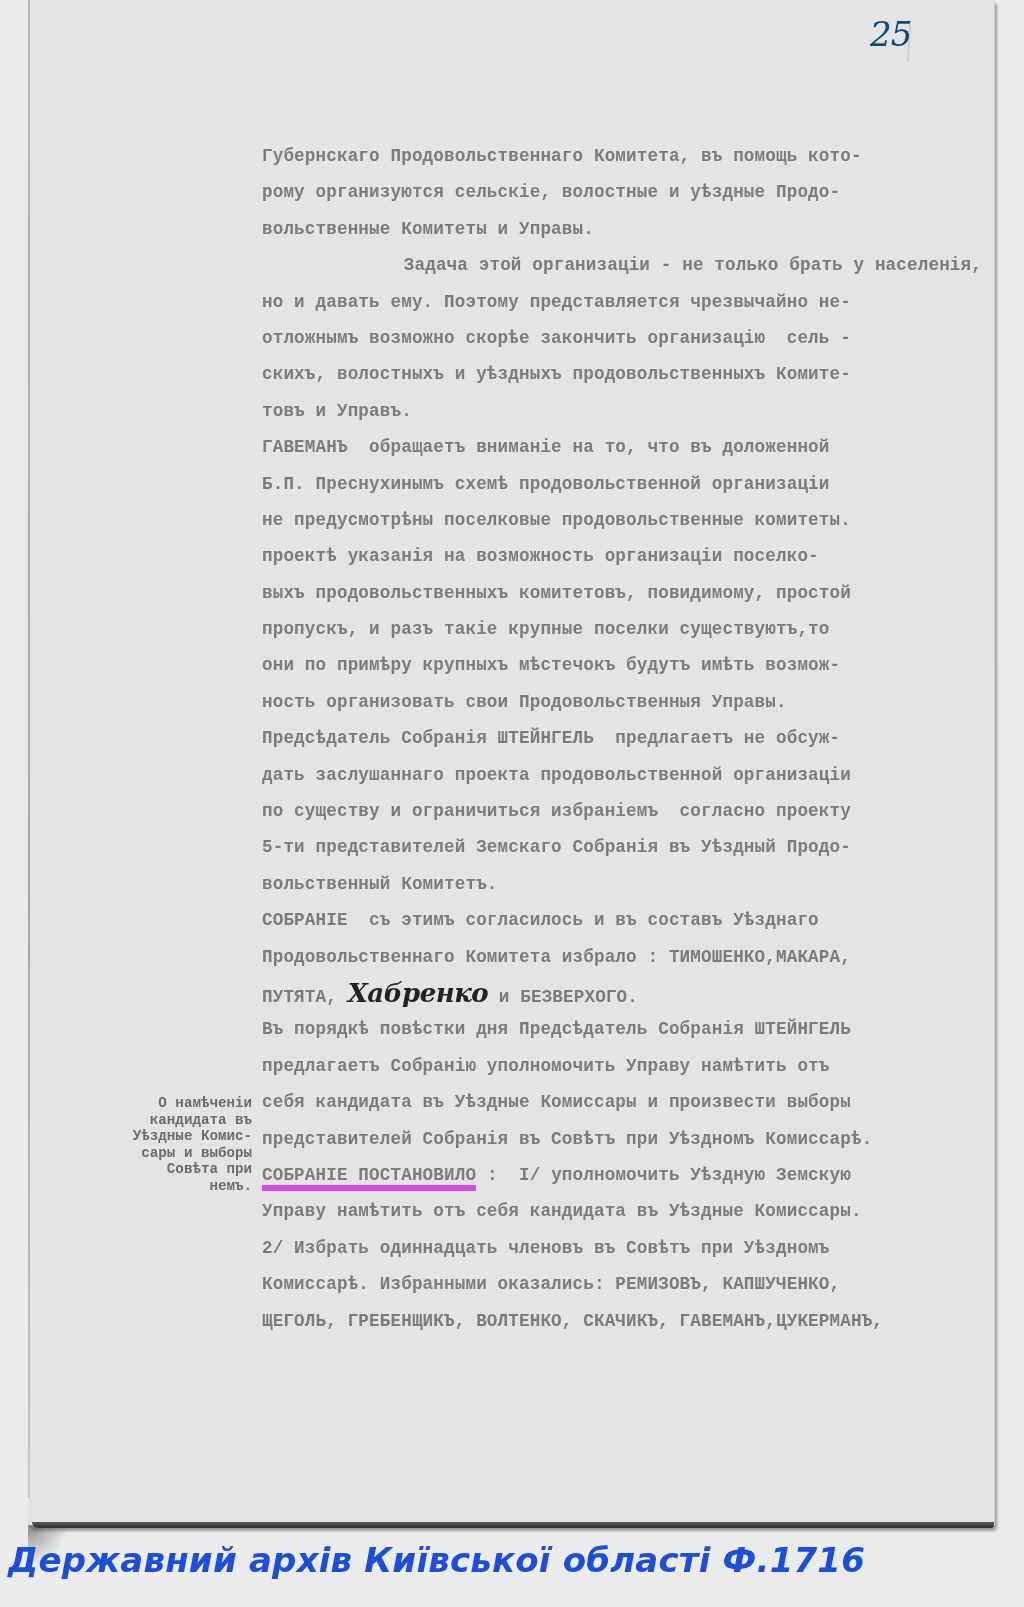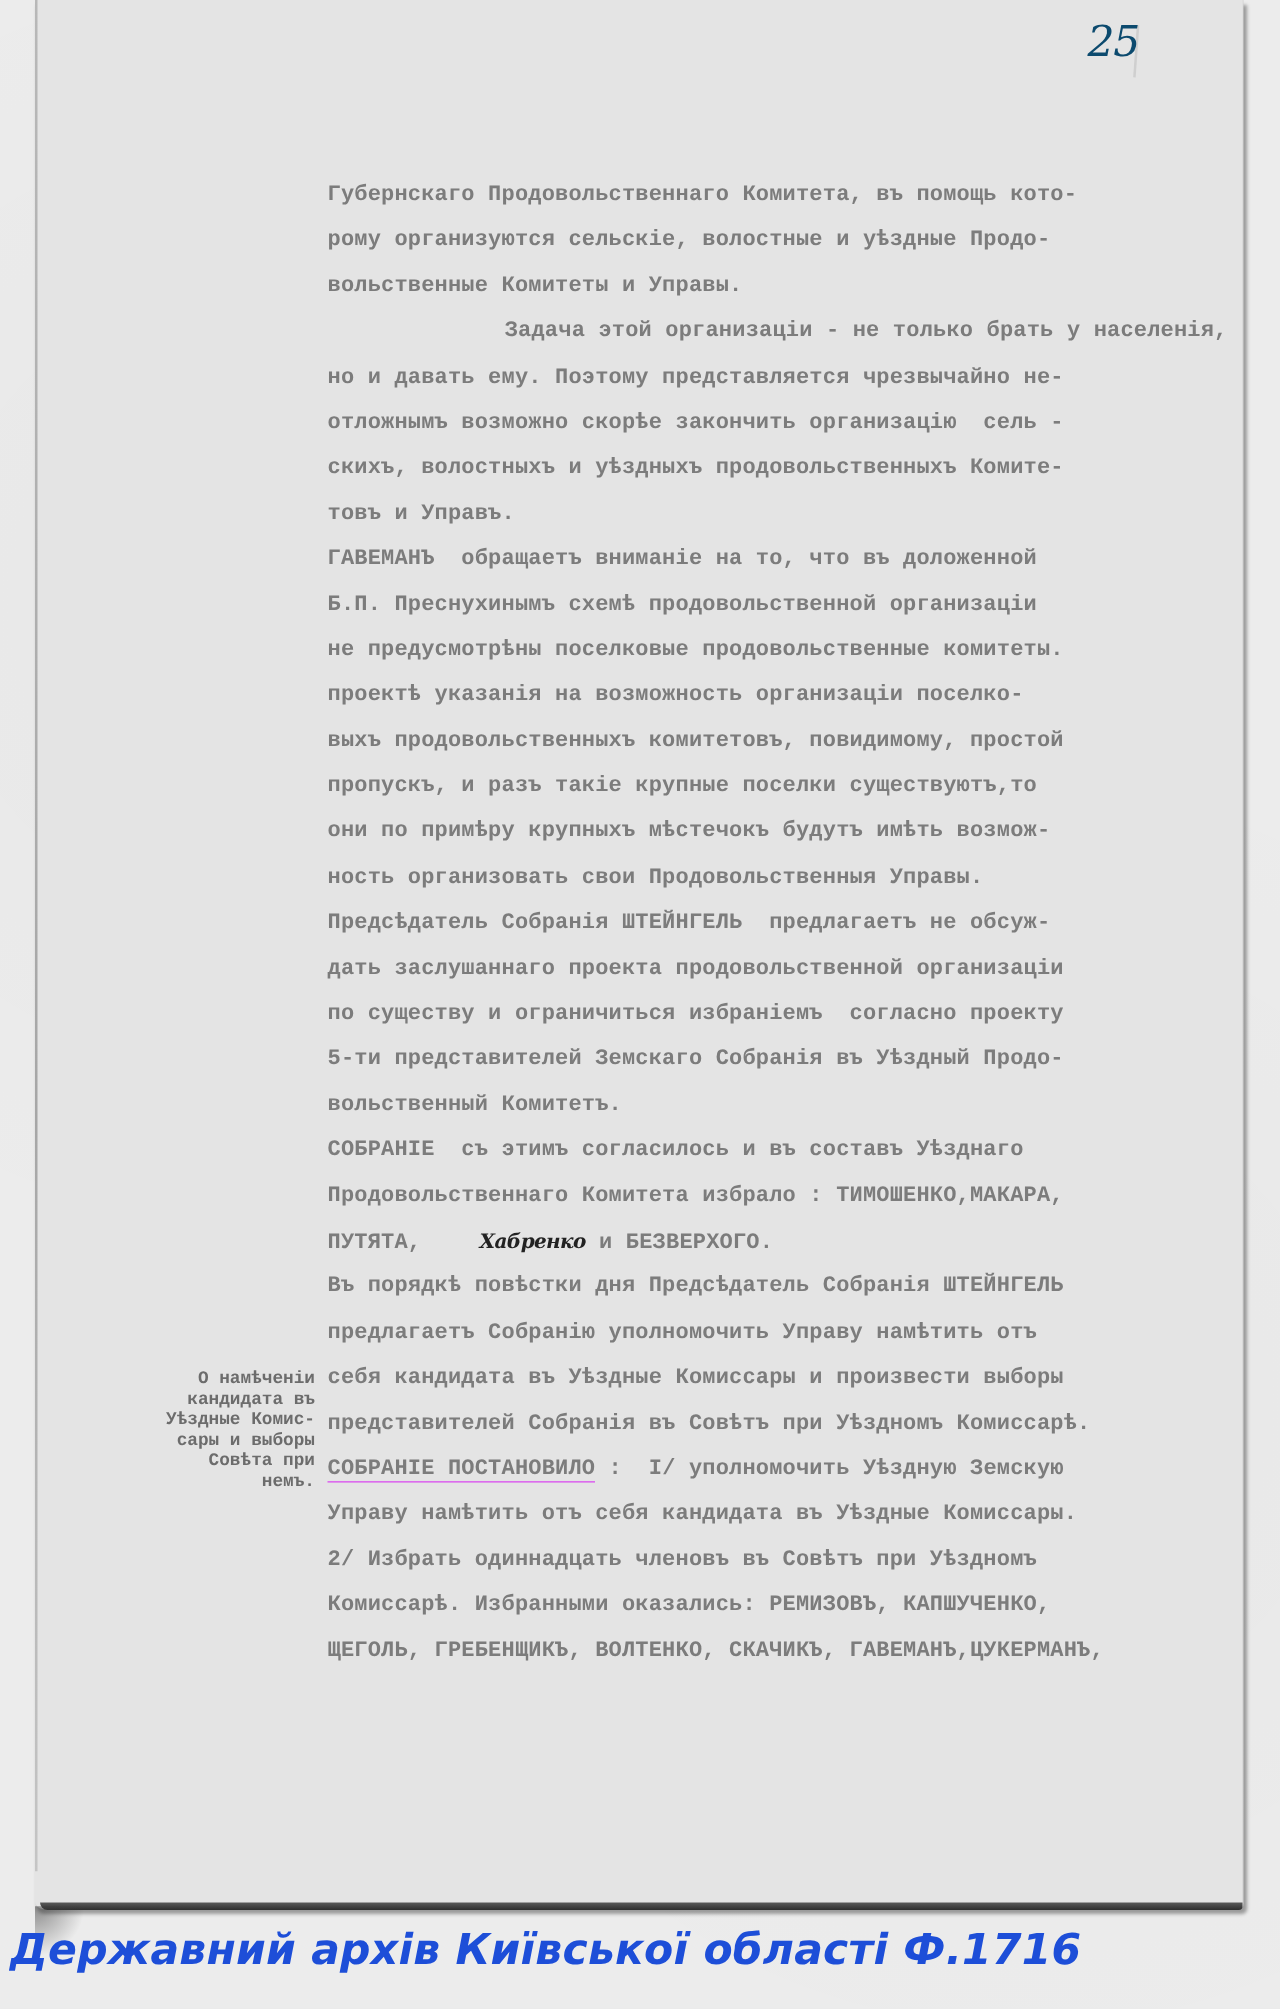--- a/index.html
+++ b/index.html
@@ -94,26 +94,25 @@
       white-space: pre;
       letter-spacing: 0.15px;
       font-weight: bold;
     }
     .indent { padding-left: 24px; text-align: right; }
     .hand {
       font-family: "DejaVu Serif", serif;
       font-style: italic;
       font-weight: bold;
       color: #222;
-      font-size: 16px;
+      font-size: 26px;
       letter-spacing: -0.5px;
-      margin-left: 36px;
     }
     .underline-ink {
-      border-bottom: 1px solid #d946ef;
+      border-bottom: 6px solid #d946ef;
     }
     .margin-note {
       position: absolute;
       left: 72px;
       top: 1095px;
       width: 180px;
     }
     .margin-line {
       font-size: 14.2px;
       line-height: 16.5px;

